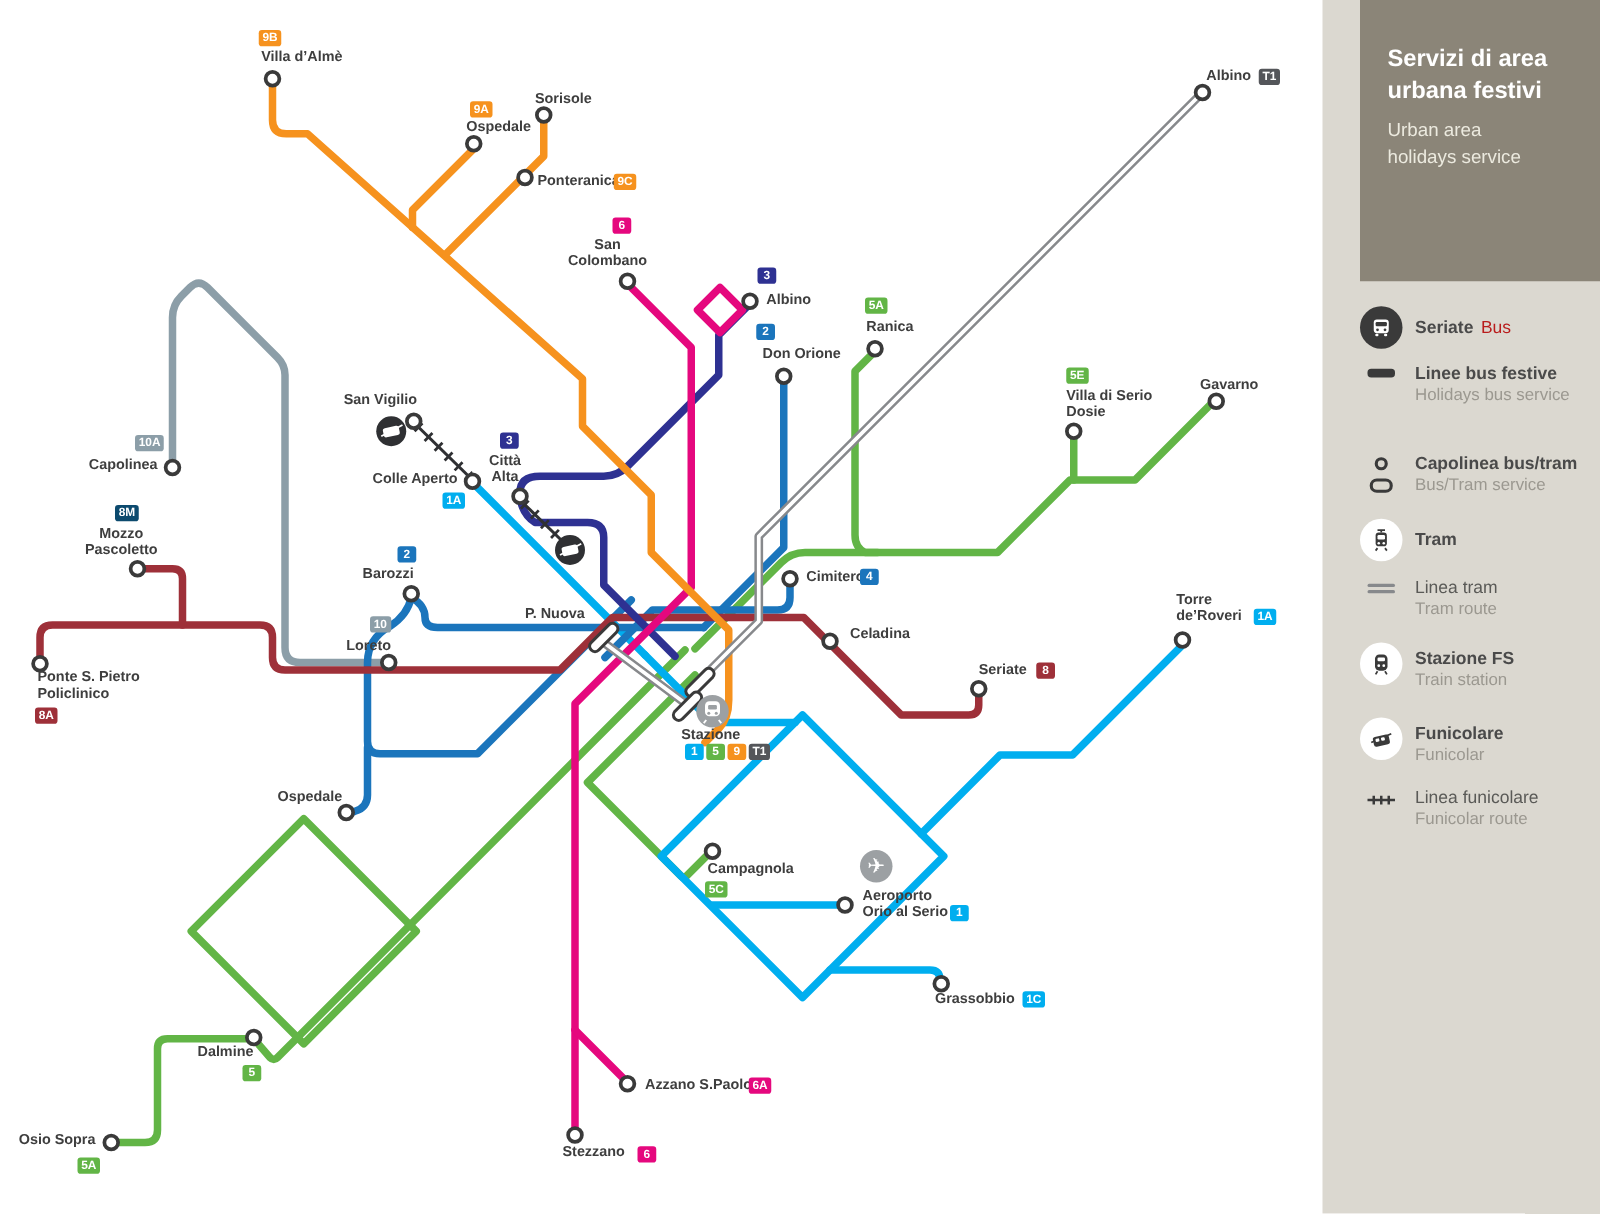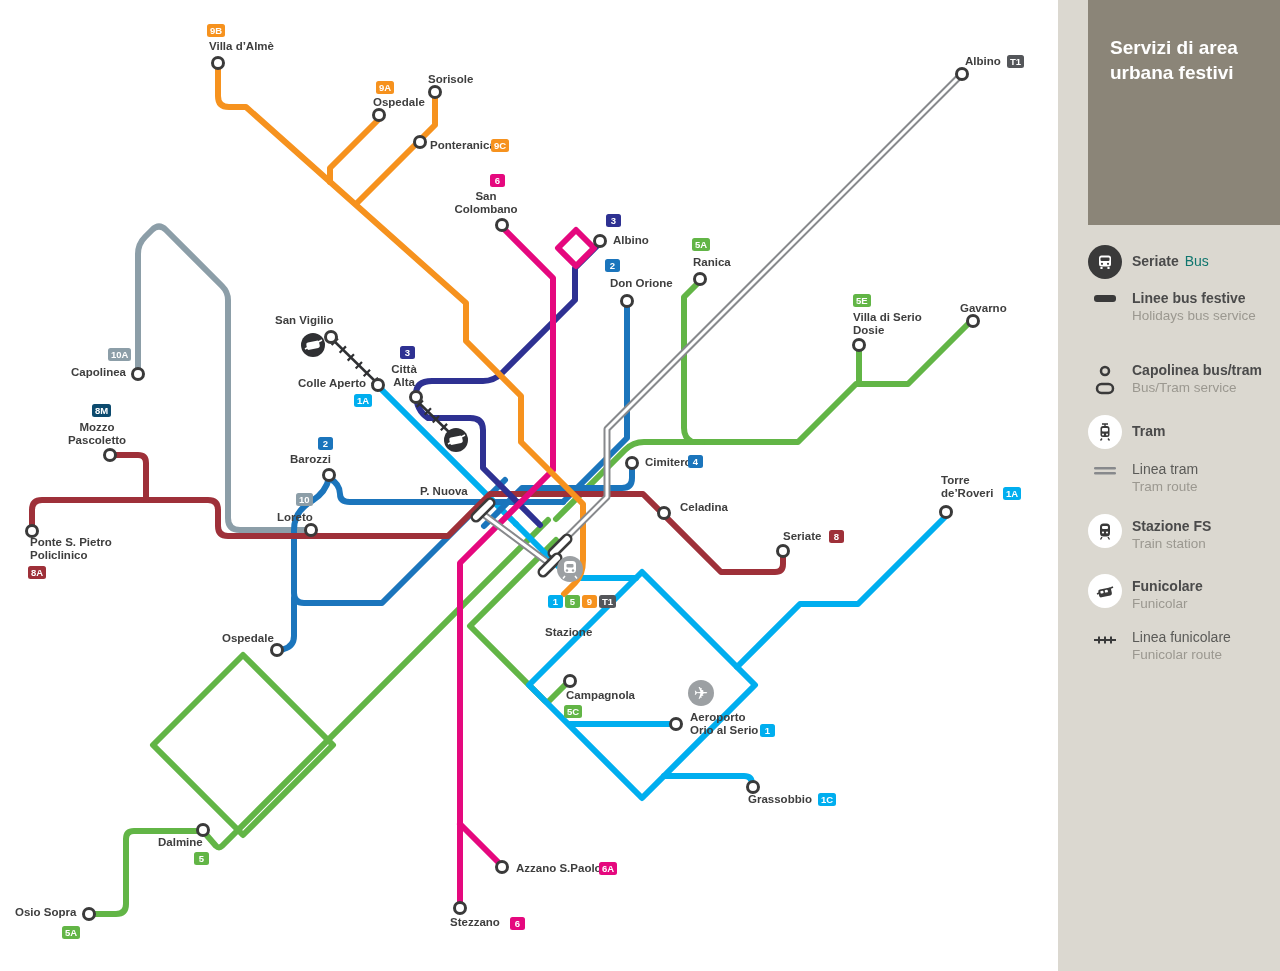--- a/index.html
+++ b/index.html
@@ -13,21 +13,21 @@
   .st-badge{position:absolute;color:#fff;font-weight:bold;font-size:9.5px;line-height:13px;padding:0 3px;min-width:9px;text-align:center;border-radius:2.5px;height:13px;}
   
   #side-panel{position:absolute;left:1058px;top:0;width:222px;height:971px;background:#dbd8d0;}
   #title-block{position:absolute;left:30px;top:0;width:192px;height:225px;background:#8b8578;color:#fff;box-sizing:border-box;padding:36px 0 0 22px;}
   #title-block .t1{font-weight:bold;font-size:19px;line-height:1.3;}
   #title-block .t2{font-size:15px;line-height:1.35;color:#eceadf;margin-top:10px;}
   .lg-row{position:absolute;left:18px;width:200px;}
   .lg-icon{position:absolute;left:10px;top:0;width:38px;display:flex;justify-content:center;}
   .lg-text{position:absolute;left:56px;top:0;width:140px;}
   .lg-main{font-weight:bold;font-size:14px;color:#4a4a4a;line-height:1.2;}
-  .lg-main .suffix{font-weight:normal;color:#0f766e;margin-left:6px;}
+  .lg-main .suffix{font-weight:normal;color:#b91c1c;margin-left:6px;}
   .lg-main.plain{font-weight:normal;color:#5a5a57;}
   .lg-sub{font-size:13.5px;color:#9b9890;line-height:1.35;}
   .circle-ic{width:34px;height:34px;border-radius:50%;display:flex;align-items:center;justify-content:center;}
   .circle-ic.dark{background:#3a3a3a;}
   .circle-ic.light{background:#fff;}
 </style>
 </head>
 <body>
 
 <div id="stage">
@@ -181,21 +181,21 @@
       <div class="st-badge" style="left: 829px; top: 530px; background: rgb(158, 48, 57);">8</div>
       <div class="st-circle" style="left: 852px; top: 338px;"></div>
       <div class="st-label left" style="left: 853px; top: 311px;">Villa di Serio<br>Dosie</div>
       <div class="st-badge" style="left: 853px; top: 294px; background: rgb(98, 181, 70);">5E</div>
       <div class="st-circle" style="left: 966px; top: 314px;"></div>
       <div class="st-label left" style="left: 960px; top: 302px;">Gavarno</div>
       <div class="st-badge" style="left: 1082px; top: 302px; background: #701a75;">5F</div>
       <div class="st-circle" style="left: 939px; top: 505px;"></div>
       <div class="st-label left" style="left: 941px; top: 474px;">Torre<br>de’Roveri</div>
       <div class="st-badge" style="left: 1003px; top: 487px; background: rgb(0, 174, 239);">1A</div>
-      <div class="st-label left" style="left: 545px; top: 582px; margin-top: 44px;">Stazione</div>
+      <div class="st-label left" style="left: 545px; top: 582px;">Stazione</div>
       <div class="st-badge" style="left: 548px; top: 595px; background: rgb(0, 174, 239);">1</div>
       <div class="st-badge" style="left: 565px; top: 595px; background: rgb(98, 181, 70);">5</div>
       <div class="st-badge" style="left: 582px; top: 595px; background: rgb(246, 146, 30);">9</div>
       <div class="st-badge" style="left: 599px; top: 595px; background: rgb(84, 86, 90);">T1</div>
       <div class="st-circle" style="left: 270px; top: 643px;"></div>
       <div class="st-label left" style="left: 222px; top: 632px;">Ospedale</div>
       <div class="st-circle" style="left: 563px; top: 674px;"></div>
       <div class="st-label left" style="left: 566px; top: 689px;">Campagnola</div>
       <div class="st-badge" style="left: 564px; top: 705px; background: rgb(98, 181, 70);">5C</div>
       <div class="st-circle" style="left: 669px; top: 717px;"></div>
@@ -217,20 +217,23 @@
       <div class="st-label left" style="left: 450px; top: 916px;">Stezzano</div>
       <div class="st-badge" style="left: 510px; top: 917px; background: rgb(229, 8, 126);">6</div>
     </div>
 
   <div id="side-panel">
 
     <div id="title-block">
       <div class="t1">
         <span>Servizi di area</span><br><span>urbana festivi</span>
       </div>
+      <div class="t2">
+        <span>Urban area</span><br><span>holidays service</span>
+      </div>
     </div>
 
     <div class="lg-row" style="top:245px">
       <div class="lg-icon">
         <div class="circle-ic dark">
           <svg width="18" height="18" viewBox="0 0 18 18">
             <rect x="3" y="2.5" width="12" height="11" rx="2.5" fill="#fff"></rect>
             <rect x="4.5" y="4.5" width="9" height="3.5" rx="1" fill="#3a3a3a"></rect>
             <circle cx="6" cy="10.8" r="1.1" fill="#3a3a3a"></circle>
               <circle cx="12" cy="10.8" r="1.1" fill="#3a3a3a"></circle>

